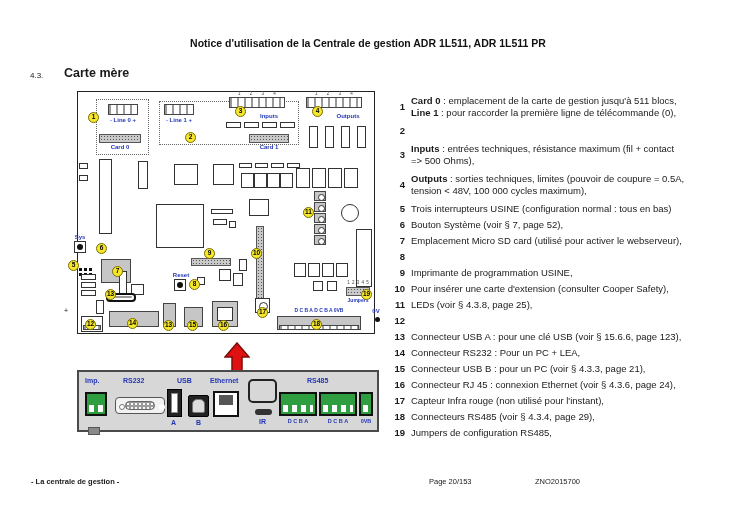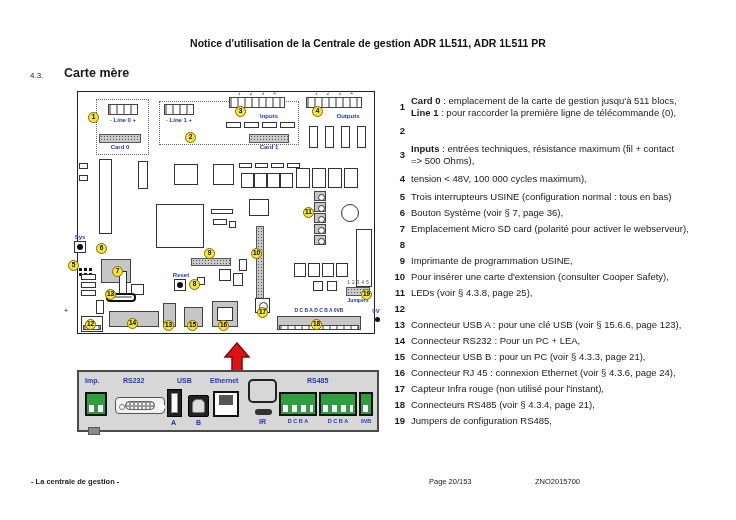--- a/index.html
+++ b/index.html
@@ -267,39 +267,40 @@
     <div class="leg-row two">
       <span class="leg-num">3</span>
       <div class="leg-txt">
         <div><b>Inputs</b> : entrées techniques, résistance maximum (fil + contact</div>
         <div>=&gt; 500 Ohms),</div>
       </div>
     </div>
     <div class="leg-row two">
       <span class="leg-num">4</span>
       <div class="leg-txt">
+        <div><b>Outputs</b> : sorties techniques, limites (pouvoir de coupure = 0.5A,</div>
         <div>tension &lt; 48V, 100 000 cycles maximum),</div>
       </div>
     </div>
     <div class="leg-row">
       <span class="leg-num">5</span>
       <div class="leg-txt">
         <div>Trois interrupteurs USINE (configuration normal : tous en bas)</div>
       </div>
     </div>
     <div class="leg-row">
       <span class="leg-num">6</span>
       <div class="leg-txt">
-        <div>Bouton Système (voir § 7, page 36),</div>
+        <div>Bouton Système (voir § 7, page 52),</div>
       </div>
     </div>
     <div class="leg-row">
       <span class="leg-num">7</span>
       <div class="leg-txt">
-        <div>Emplacement Micro SD card (polarité pour activer le webserveur),</div>
+        <div>Emplacement Micro SD card (utilisé pour activer le webserveur),</div>
       </div>
     </div>
     <div class="leg-row">
       <span class="leg-num">8</span>
     </div>
     <div class="leg-row">
       <span class="leg-num">9</span>
       <div class="leg-txt">
         <div>Imprimante de programmation USINE,</div>
       </div>
@@ -345,21 +346,21 @@
     </div>
     <div class="leg-row">
       <span class="leg-num">17</span>
       <div class="leg-txt">
         <div>Capteur Infra rouge (non utilisé pour l'instant),</div>
       </div>
     </div>
     <div class="leg-row">
       <span class="leg-num">18</span>
       <div class="leg-txt">
-        <div>Connecteurs RS485 (voir § 4.3.4, page 21),</div>
+        <div>Connecteurs RS485 (voir § 4.3.4, page 29),</div>
       </div>
     </div>
     <div class="leg-row">
       <span class="leg-num">19</span>
       <div class="leg-txt">
         <div>Jumpers de configuration RS485,</div>
       </div>
     </div>
   </div>
 

